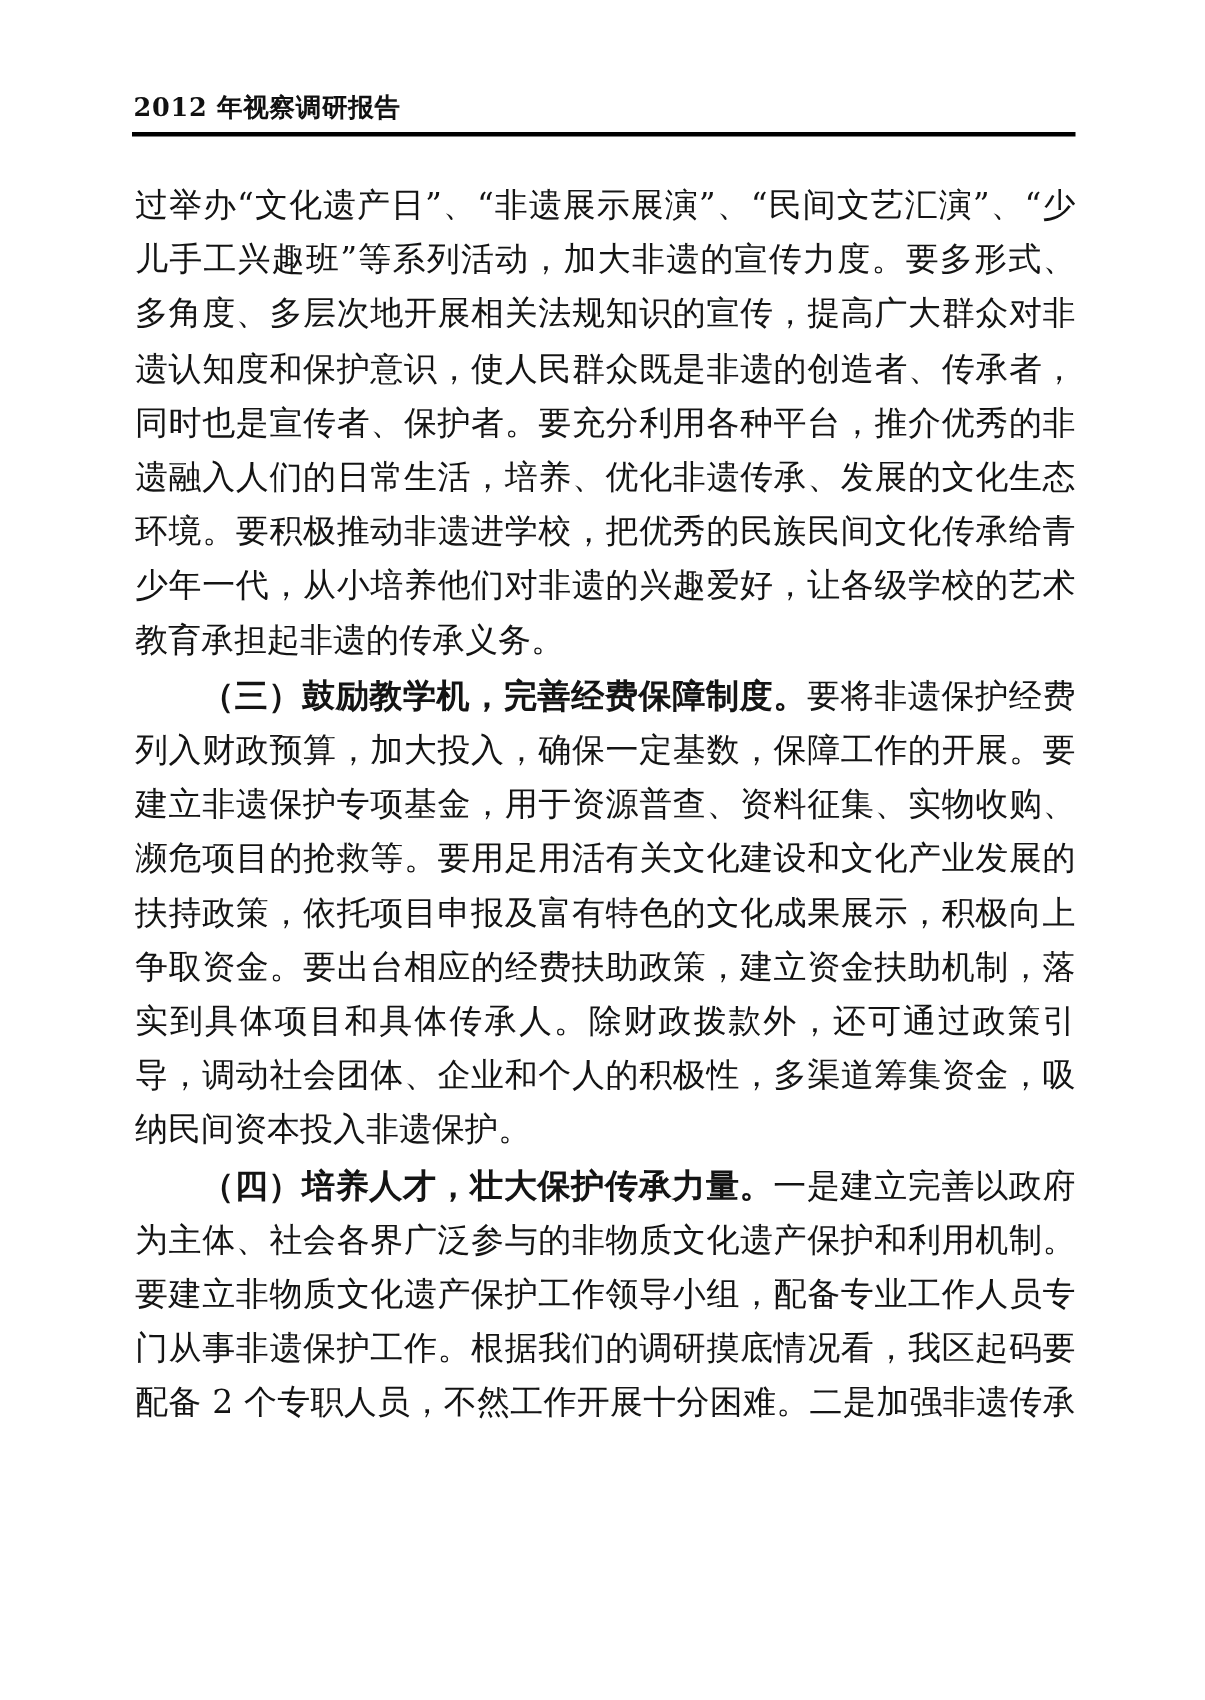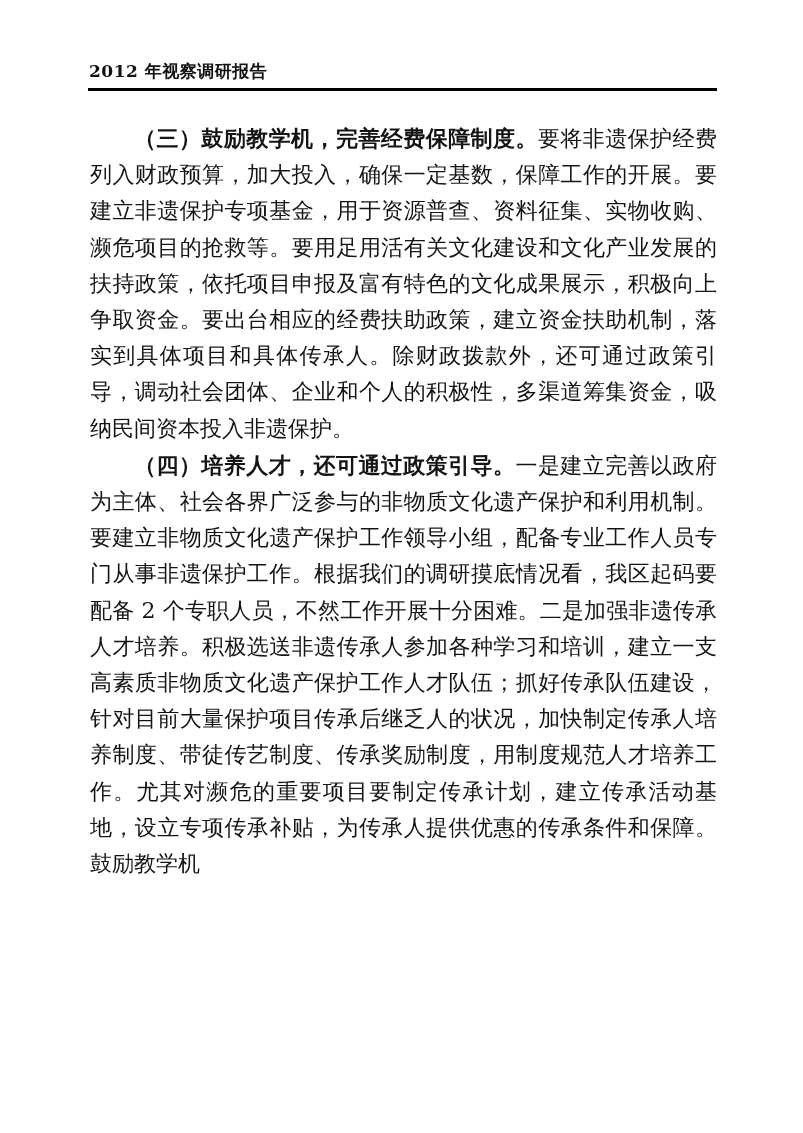--- a/index.html
+++ b/index.html
@@ -73,21 +73,22 @@
 
 <div class="page">
 
   <div class="header">
     <span>2012 年视察调研报告</span>
   </div>
 
   <div class="header-rule"></div>
 
   <div class="body-text">
+    <p class="para"><span>过举办“文化遗产日”、“非遗展示展演”、“民间文艺汇演”、“少儿手工兴趣班”等系列活动，加大非遗的宣传力度。要多形式、多角度、多层次地开展相关法规知识的宣传，提高广大群众对非遗认知度和保护意识，使人民群众既是非遗的创造者、传承者，同时也是宣传者、保护者。要充分利用各种平台，推介优秀的非遗融入人们的日常生活，培养、优化非遗传承、发展的文化生态环境。要积极推动非遗进学校，把优秀的民族民间文化传承给青少年一代，从小培养他们对非遗的兴趣爱好，让各级学校的艺术教育承担起非遗的传承义务。</span></p>
 
     <p class="para indent"><span class="lead">（三）鼓励教学机，完善经费保障制度。</span><span>要将非遗保护经费列入财政预算，加大投入，确保一定基数，保障工作的开展。要建立非遗保护专项基金，用于资源普查、资料征集、实物收购、濒危项目的抢救等。要用足用活有关文化建设和文化产业发展的扶持政策，依托项目申报及富有特色的文化成果展示，积极向上争取资金。要出台相应的经费扶助政策，建立资金扶助机制，落实到具体项目和具体传承人。除财政拨款外，还可通过政策引导，调动社会团体、企业和个人的积极性，多渠道筹集资金，吸纳民间资本投入非遗保护。</span></p>
 
-    <p class="para indent"><span class="lead">（四）培养人才，还可通过政策引导。</span><span>一是建立完善以政府为主体、社会各界广泛参与的非物质文化遗产保护和利用机制。要建立非物质文化遗产保护工作领导小组，配备专业工作人员专门从事非遗保护工作。根据我们的调研摸底情况看，我区起码要配备 2 个专职人员，不然工作开展十分困难。二是加强非遗传承人才培养。积极选送非遗传承人参加各种学习和培训，建立一支高素质非物质文化遗产保护工作人才队伍；抓好传承队伍建设，针对目前大量保护项目传承后继乏人的状况，加快制定传承人培养制度、带徒传艺制度、传承奖励制度，用制度规范人才培养工作。尤其对濒危的重要项目要制定传承计划，建立传承活动基地，设立专项传承补贴，为传承人提供优惠的传承条件和保障。鼓励教学机</span></p>
+    <p class="para indent"><span class="lead">（四）培养人才，壮大保护传承力量。</span><span>一是建立完善以政府为主体、社会各界广泛参与的非物质文化遗产保护和利用机制。要建立非物质文化遗产保护工作领导小组，配备专业工作人员专门从事非遗保护工作。根据我们的调研摸底情况看，我区起码要配备 2 个专职人员，不然工作开展十分困难。二是加强非遗传承人才培养。积极选送非遗传承人参加各种学习和培训，建立一支高素质非物质文化遗产保护工作人才队伍；抓好传承队伍建设，针对目前大量保护项目传承后继乏人的状况，加快制定传承人培养制度、带徒传艺制度、传承奖励制度，用制度规范人才培养工作。尤其对濒危的重要项目要制定传承计划，建立传承活动基地，设立专项传承补贴，为传承人提供优惠的传承条件和保障。鼓励教学机</span></p>
   </div>
 
   <div class="page-number">12</div>
 
 </div>
 
 </body></html>

